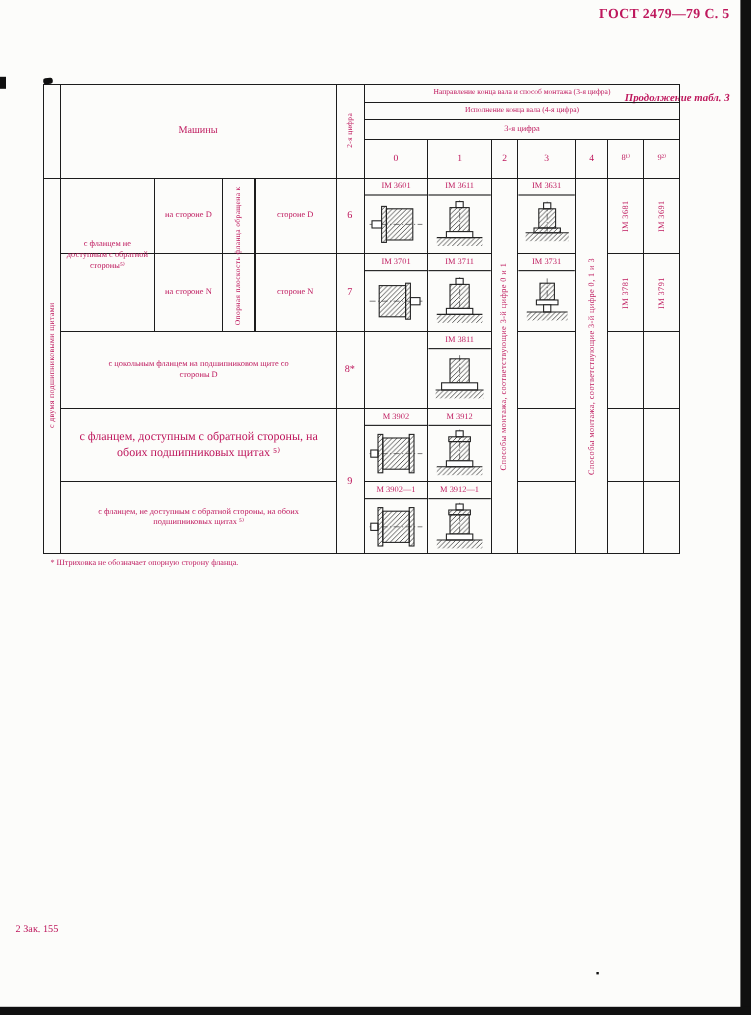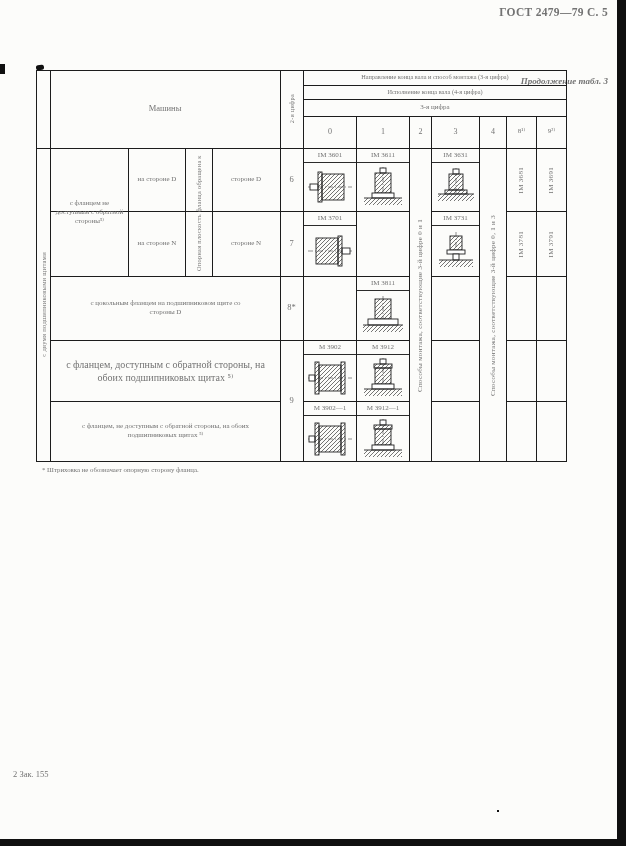--- a/index.html
+++ b/index.html
@@ -1,19 +1,19 @@
 <!DOCTYPE html>
 <html><head>
 <meta charset="utf-8">
 <style>
   * { margin:0; padding:0; box-sizing:border-box; }
   html,body { background:#9a9a9a; }
   .page {
     position:relative; width:626px; height:846px; margin:0 auto;
-    background:#fcfcfa; color:#737373; overflow:hidden;
+    background:#fcfcfa; color:#be185d; overflow:hidden;
     font-family:"Liberation Serif","DejaVu Serif",serif;
   }
   .abs { position:absolute; }
   .cell {
     position:absolute; display:flex; align-items:center; justify-content:center;
     text-align:center; font-size:7px; line-height:1.3; padding:1px;
   }
   .vcell {
     position:absolute; display:flex; align-items:center; justify-content:center;
     text-align:center;
@@ -187,20 +187,33 @@
     <div class="imlabel">IM 3701</div>
     <div class="imdraw">
         <svg width="46" height="42" viewBox="0 0 46 42">
           <line x1="1" y1="21" x2="45" y2="21" stroke="#222" stroke-width="0.5" stroke-dasharray="5 2 1 2"></line>
     <rect x="35" y="18" width="8" height="6" fill="#fff" stroke="#222" stroke-width="0.9"></rect>
     <rect x="31" y="6" width="4" height="30" fill="url(#ph)" stroke="#222" stroke-width="0.9"></rect>
     <rect x="9" y="8" width="22" height="26" fill="url(#ph)" stroke="#222" stroke-width="0.9"></rect>
         </svg>
       </div>
   </div>
+  <div class="imcell" style="left:357px;top:212px;width:52px;height:64px">
+    <div class="imlabel">IM 3711</div>
+    <div class="imdraw">
+        <svg width="46" height="42" viewBox="0 0 46 42">
+          <line x1="23" y1="1" x2="23" y2="32" stroke="#222" stroke-width="0.5" stroke-dasharray="5 2 1 2"></line>
+    <rect x="20" y="2" width="6" height="5" fill="#fff" stroke="#222" stroke-width="0.9"></rect>
+    <rect x="15" y="7" width="16" height="20" fill="url(#ph)" stroke="#222" stroke-width="0.9"></rect>
+    <rect x="12" y="27" width="22" height="5" fill="#fff" stroke="#222" stroke-width="0.9"></rect>
+    <line x1="4" y1="32" x2="42" y2="32" stroke="#222" stroke-width="0.9"></line>
+    <rect x="4" y="32" width="38" height="7" fill="url(#ph)" stroke="none"></rect>
+        </svg>
+      </div>
+  </div>
   <div class="imcell" style="left:432px;top:212px;width:47px;height:64px">
     <div class="imlabel">IM 3731</div>
     <div class="imdraw">
         <svg width="46" height="42" viewBox="0 0 46 42">
           <line x1="23" y1="2" x2="23" y2="30" stroke="#222" stroke-width="0.5" stroke-dasharray="5 2 1 2"></line>
     <rect x="17" y="6" width="12" height="14" fill="url(#ph)" stroke="#222" stroke-width="0.9"></rect>
     <rect x="14" y="20" width="18" height="4" fill="#fff" stroke="#222" stroke-width="0.9"></rect>
     <rect x="20" y="24" width="6" height="6" fill="#fff" stroke="#222" stroke-width="0.9"></rect>
     <line x1="6" y1="30" x2="40" y2="30" stroke="#222" stroke-width="0.9"></line>
     <rect x="6" y="30" width="34" height="7" fill="url(#ph)" stroke="none"></rect>

